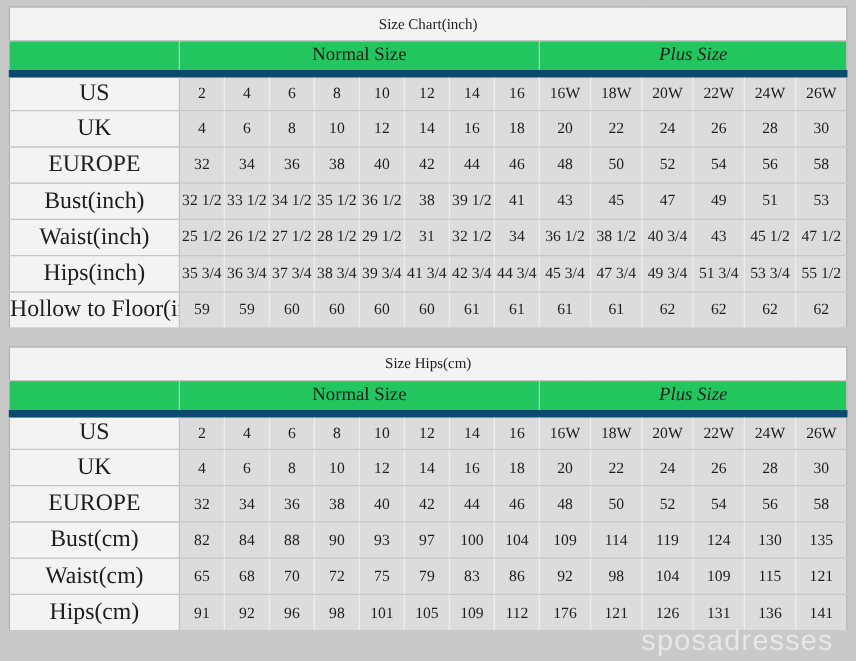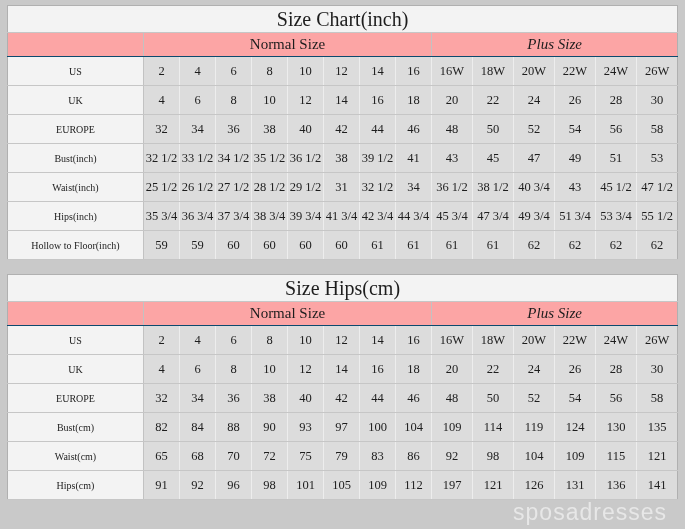--- a/index.html
+++ b/index.html
@@ -35,43 +35,43 @@
   th, td {
     font-weight: normal;
     text-align: center;
     vertical-align: middle;
     padding: 0;
     overflow: hidden;
     white-space: nowrap;
   }
   .title-cell {
     background: #f3f3f3;
-    font-size: 20px;
+    font-size: 12px;
     height: 26px;
     border-bottom: 1px solid #c6c6c6;
   }
   .group-row th {
-    background: #fca5a5;
+    background: #22c55e;
     height: 23px;
     font-size: 15px;
-    border-bottom: 1px solid #0c4a6e;
+    border-bottom: 6px solid #0c4a6e;
   }
   .corner-cell {
     border-right: 1px solid #c2c2c2;
   }
   .group-cell-plus {
     border-left: 1px solid #c2c2c2;
     font-style: italic;
   }
   tbody tr {
     height: 29px;
   }
   .label-cell {
     background: #f3f3f3;
-    font-size: 10px;
+    font-size: 19px;
     border-right: 1px solid #c2c2c2;
     border-bottom: 1px solid #c6c6c6;
   }
   .data-cell {
     background: #dcdcdc;
     font-size: 12.5px;
     border-left: 1px solid #ededed;
     border-bottom: 1px solid #c6c6c6;
   }
   .data-cell:first-of-type {
@@ -361,21 +361,21 @@
         <tr>
           <th class="label-cell">Hips(cm)</th>
           <td class="data-cell">91</td>
           <td class="data-cell">92</td>
           <td class="data-cell">96</td>
           <td class="data-cell">98</td>
           <td class="data-cell">101</td>
           <td class="data-cell">105</td>
           <td class="data-cell">109</td>
           <td class="data-cell">112</td>
-          <td class="data-cell">197</td>
+          <td class="data-cell">176</td>
           <td class="data-cell">121</td>
           <td class="data-cell">126</td>
           <td class="data-cell">131</td>
           <td class="data-cell">136</td>
           <td class="data-cell">141</td>
         </tr>
       </tbody>
   </table>
 
   <div class="watermark">sposadresses</div>

